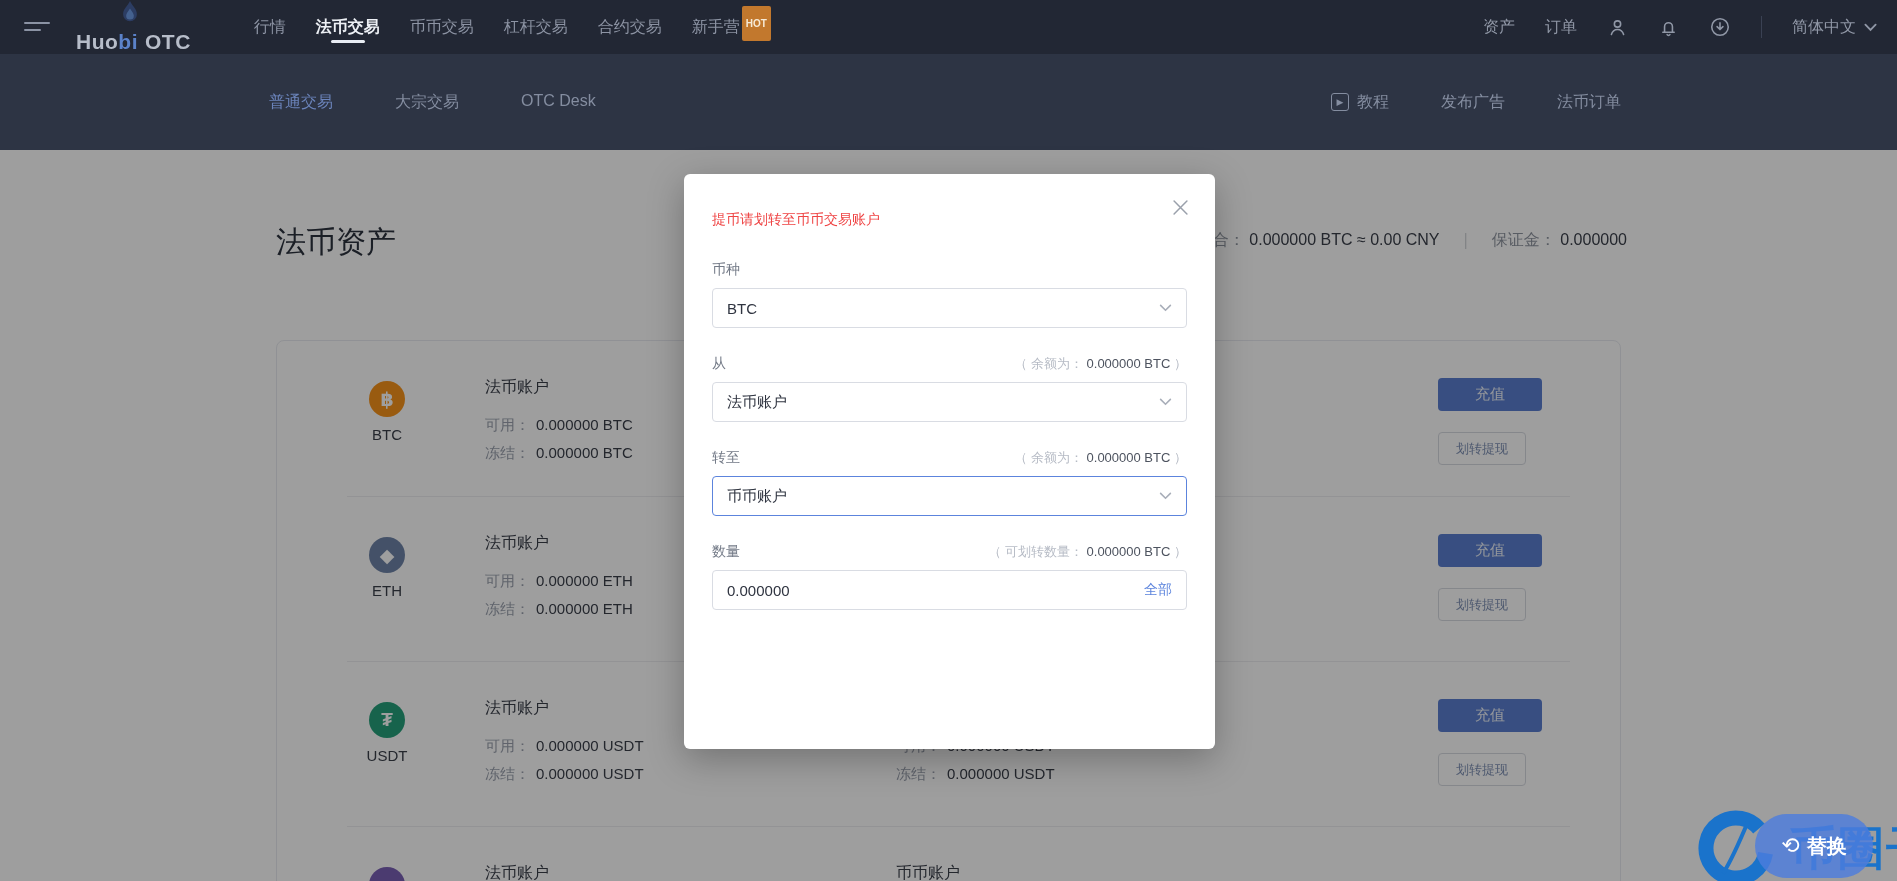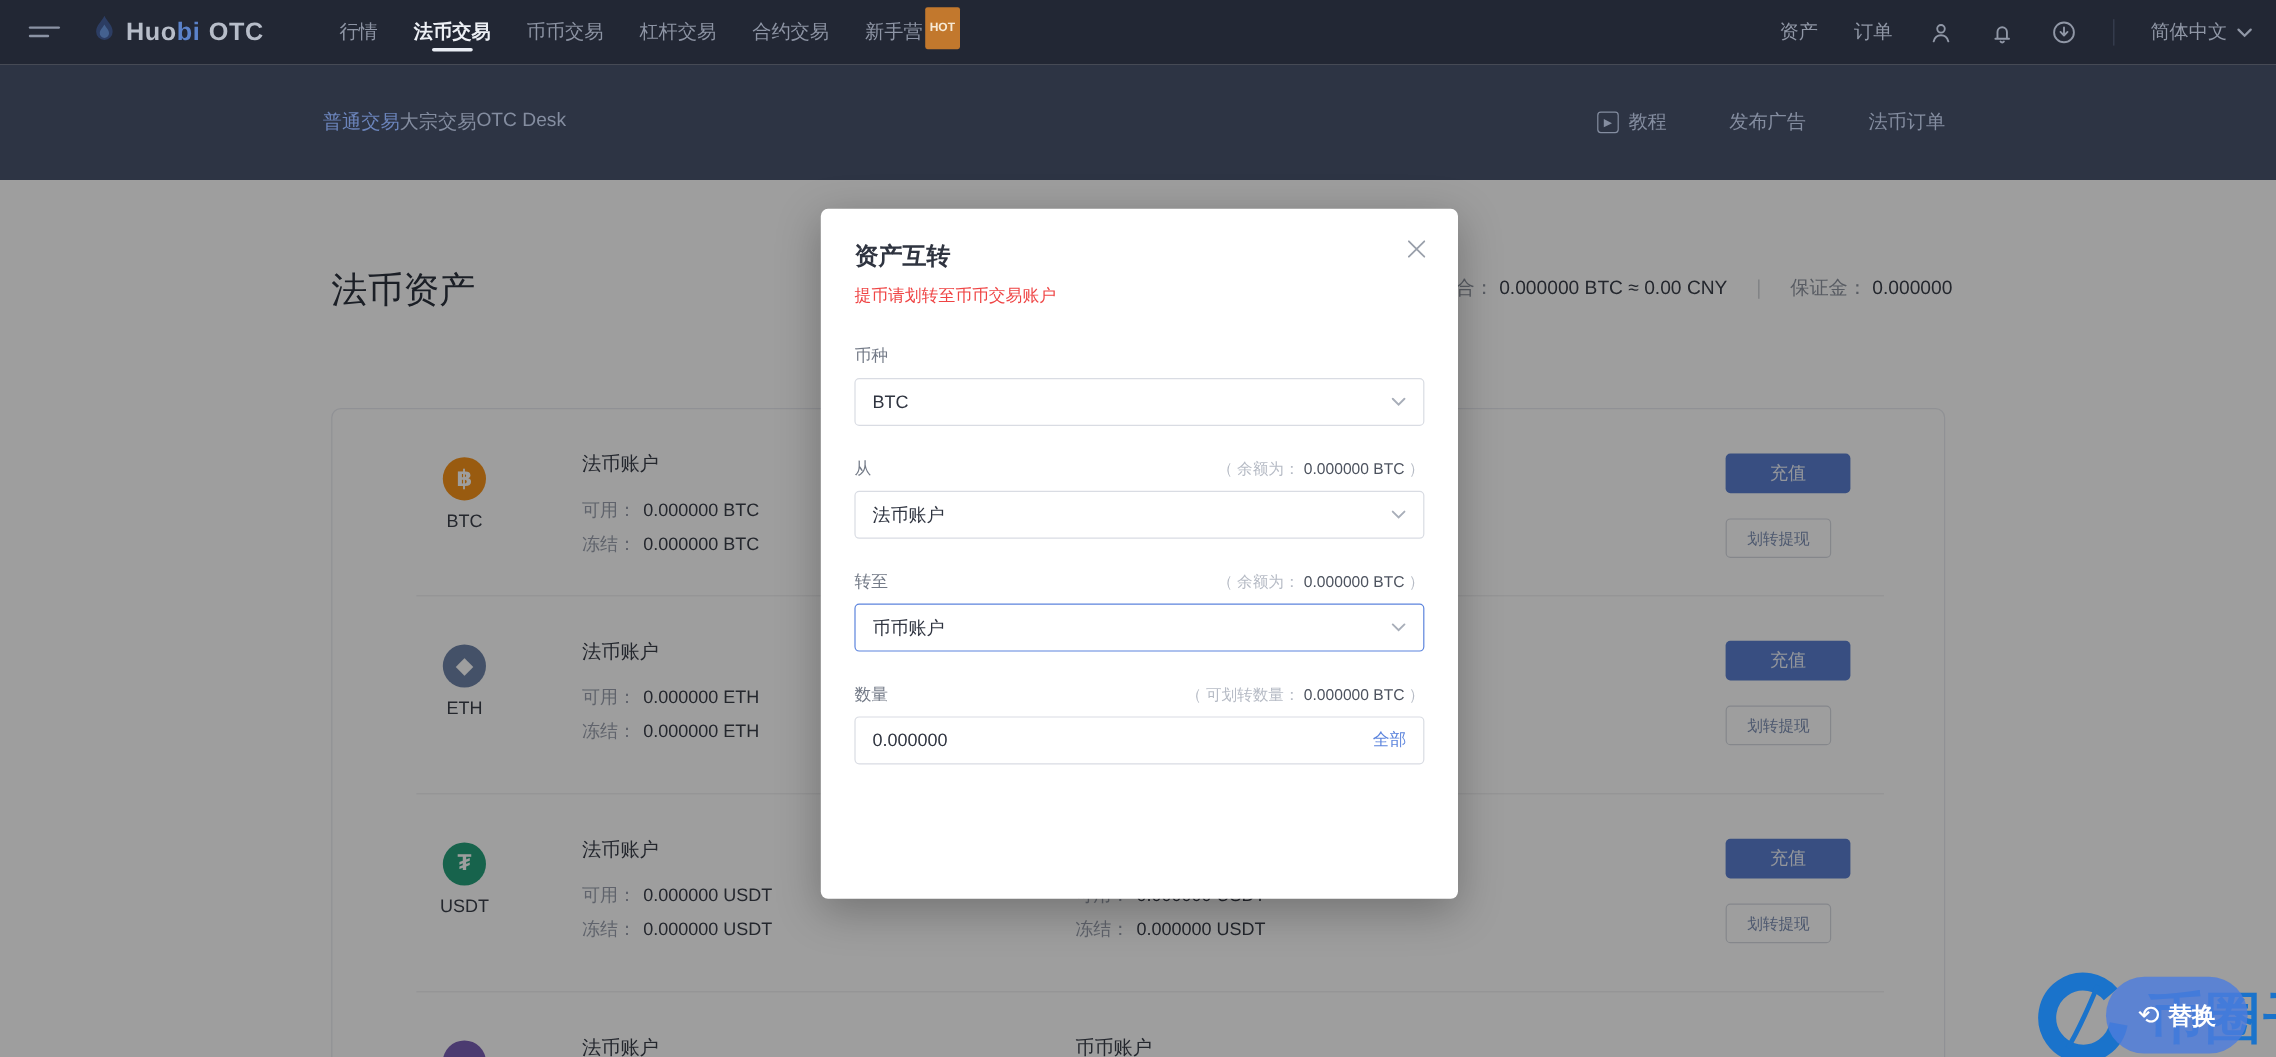--- a/index.html
+++ b/index.html
@@ -7,21 +7,21 @@
     font-family:"Liberation Sans","DejaVu Sans",sans-serif; }
   .stage { position:relative; width:1897px; height:881px; overflow:hidden; }
 
   
   .topnav { position:absolute; left:0; top:0; width:1897px; height:54px; background:#222734;
     display:flex; align-items:center; z-index:2; }
   .hamburger { width:30px; height:16px; margin-left:24px; position:relative; cursor:pointer; }
   .hamburger i { position:absolute; height:2px; background:#8b93a4; border-radius:1px; display:block; }
   .hamburger i:nth-child(1){ left:0; top:3px; width:26px; }
   .hamburger i:nth-child(2){ left:0; top:10px; width:17px; }
-  .brand { display:flex; align-items:center; margin-left:22px; }
+  .brand { display:flex; align-items:center; margin-left:22px;flex-direction:column; }
   .brand .flame { margin-right:7px; }
   .brand .wordmark { font-size:21px; font-weight:700; letter-spacing:.5px; color:#b7bdc9; }
   .brand .wordmark .bi { color:#5b82c9; }
   .brand .wordmark .otc { margin-left:7px; }
   .mainmenu { display:flex; align-items:center; margin-left:48px; height:54px; }
   .mainmenu .item { position:relative; height:54px; display:flex; align-items:center;
     padding:0 15px; font-size:16px; color:#8d94a4; cursor:pointer; white-space:nowrap; }
   .mainmenu .item.active { color:#edf0f5; font-weight:700; }
   .mainmenu .item.active::after { content:""; position:absolute; left:50%; transform:translateX(-50%);
     bottom:11px; width:34px; height:3px; background:#e9edf4; border-radius:2px; }
@@ -29,21 +29,21 @@
     font-size:10px; font-weight:700; line-height:13px; padding:11px 4px; border-radius:2px; }
   .topnav-right { margin-left:auto; display:flex; align-items:center; gap:30px; padding-right:20px; }
   .topnav-right .txt { font-size:16px; color:#9097a6; cursor:pointer; white-space:nowrap; }
   .topnav-right .icn { display:flex; align-items:center; cursor:pointer; }
   .vdivider { width:1px; height:22px; background:#3a4153; }
   .lang { display:flex; align-items:center; gap:8px; font-size:16px; color:#9097a6; cursor:pointer; }
 
   
   .subnav { position:absolute; left:0; top:54px; width:1897px; height:96px; background:#2d3444;
     display:flex; align-items:center; z-index:2; }
-  .subnav .left { display:flex; margin-left:269px; }
+  .subnav .left { display:flex; gap:62px; margin-left:269px; }
   .subnav .left .sitem { font-size:16px; color:#848da0; cursor:pointer; white-space:nowrap; }
   .subnav .left .sitem.active { color:#6b84bb; }
   .subnav .right { margin-left:auto; margin-right:276px; display:flex; gap:52px; align-items:center; }
   .subnav .right .sitem { font-size:16px; color:#848da0; cursor:pointer; display:flex;
     align-items:center; gap:8px; white-space:nowrap; }
   .playbox { width:18px; height:18px; border:1.5px solid #848da0; border-radius:3px;
     display:flex; align-items:center; justify-content:center; font-size:9px; color:#848da0; }
 
   
   .main { position:absolute; left:0; top:150px; width:1897px; height:731px; background:#fff; z-index:1; }
@@ -279,21 +279,20 @@
           <div class="hd">币币账户</div>
         </div>
       </div>
 
     </div>
   </div>
 
   <div class="overlay"></div>
 
   <div class="modal">
-    <h2>资产互转</h2>
     <div class="sub">提币请划转至币币交易账户</div>
     <div class="modal-close">
       <svg width="15" height="15" viewBox="0 0 14 14" stroke="#9aa0ab" stroke-width="1.4" stroke-linecap="round">
           <path d="M1 1 L13 13 M13 1 L1 13"></path>
         </svg>
     </div>
 
     <div class="fieldrow" style="margin-top:32px">
       <span class="flabel">币种</span>
     </div>

